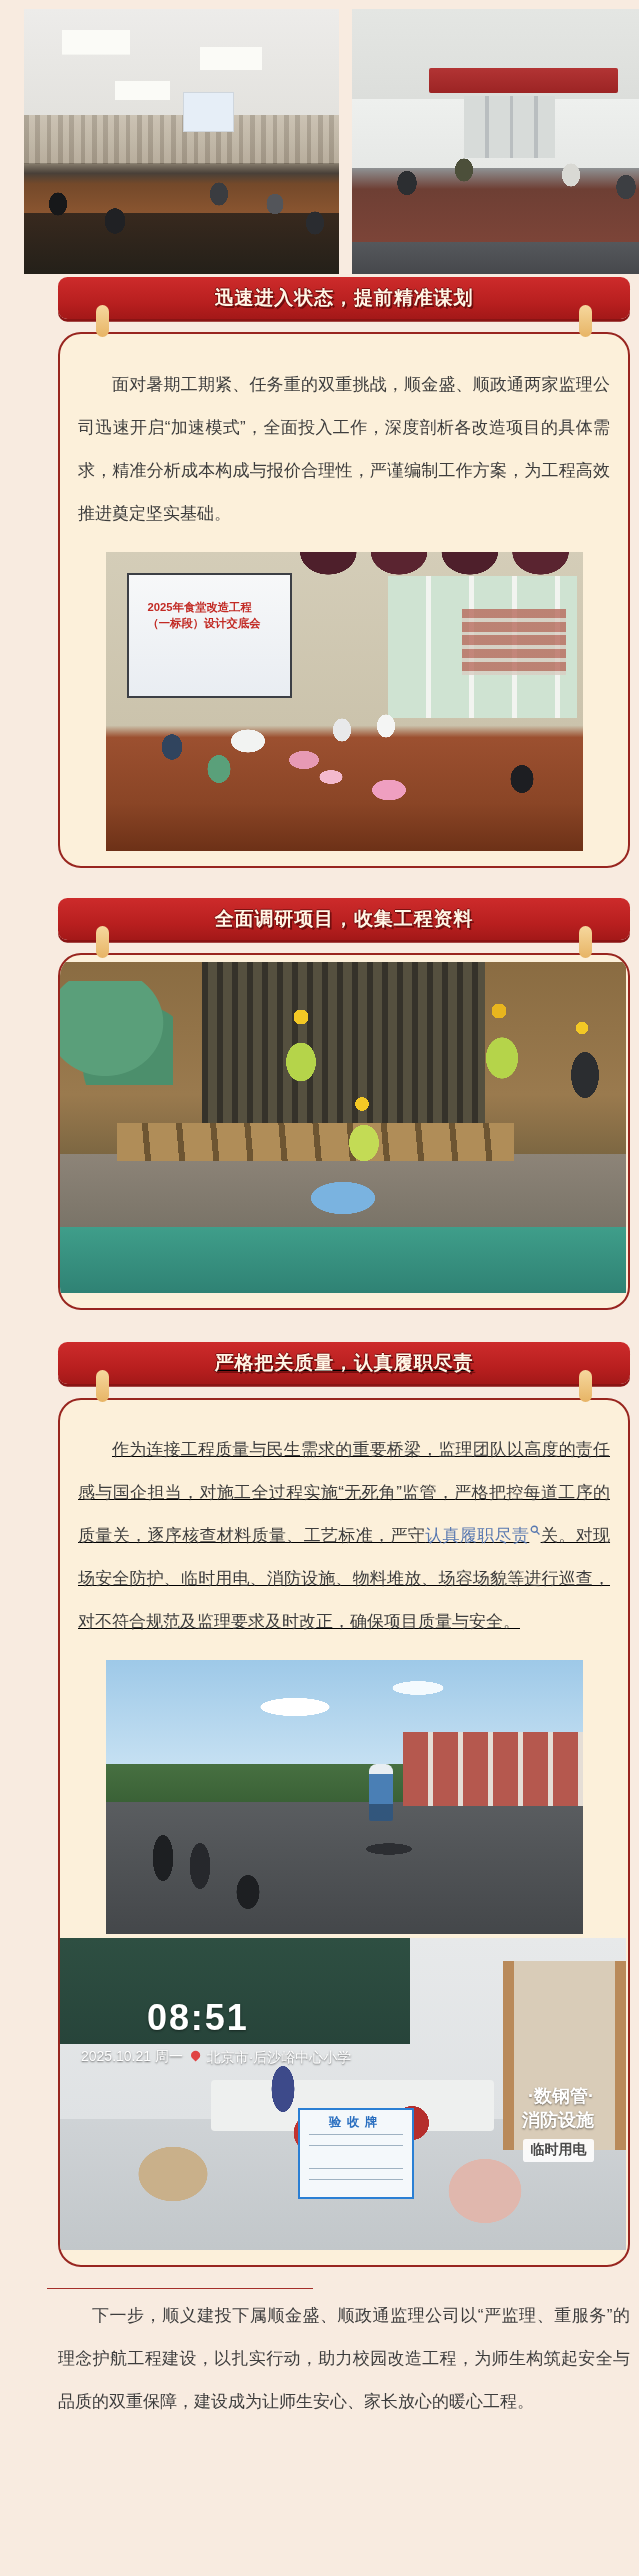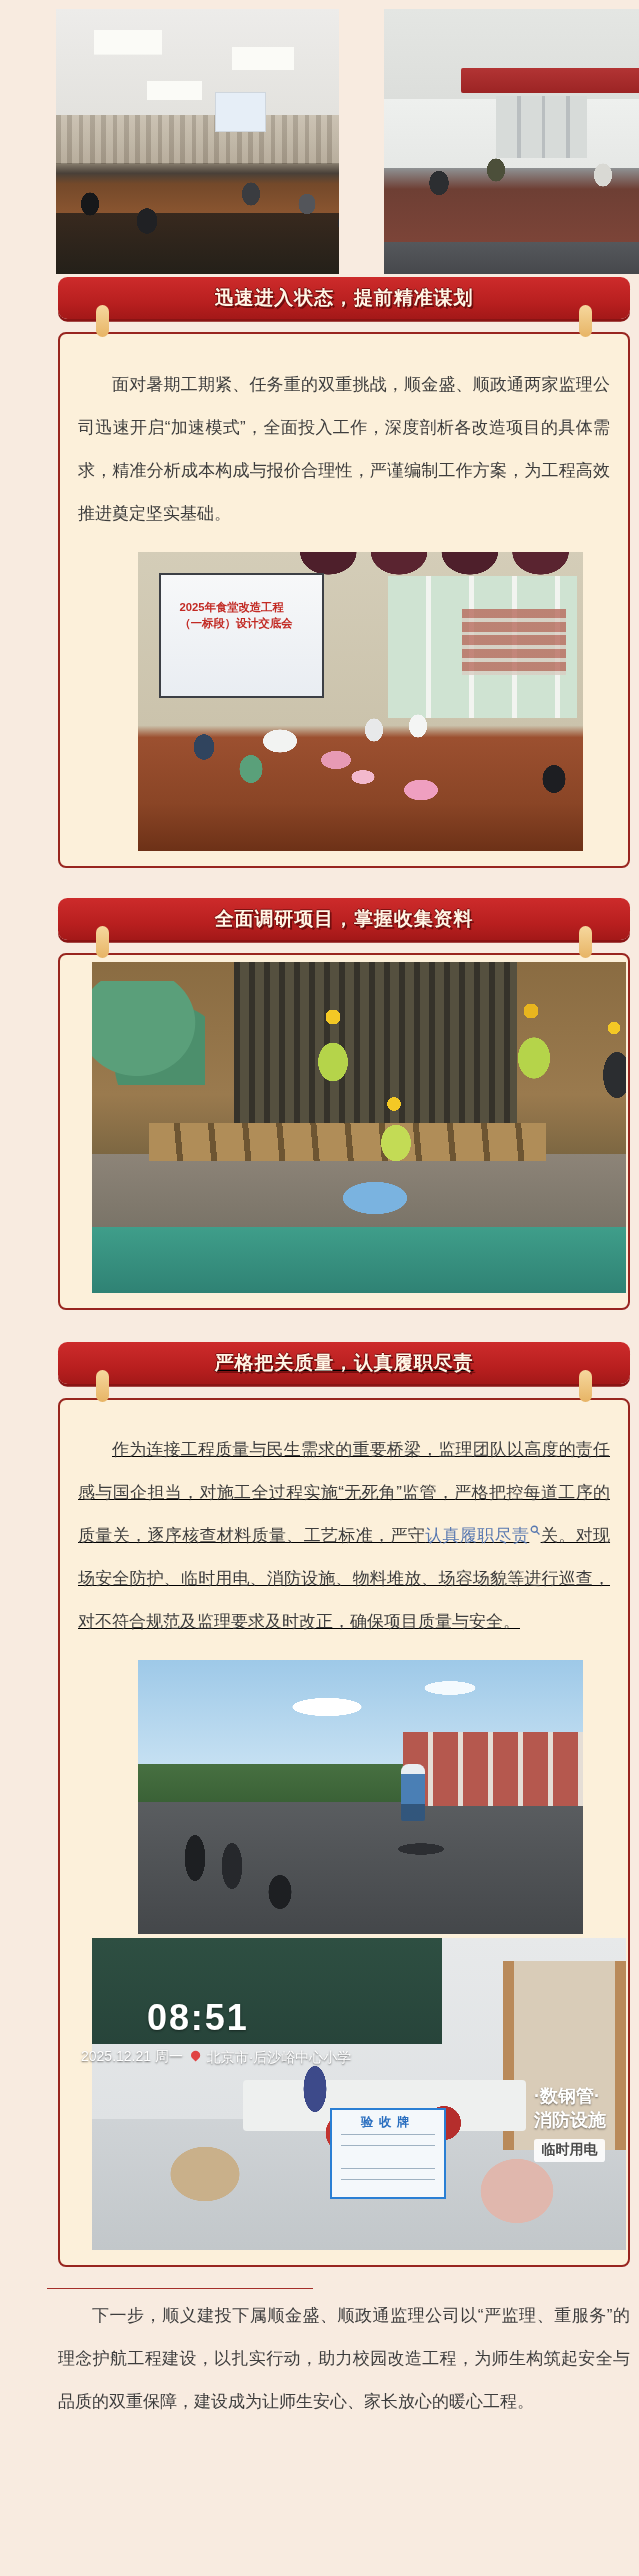--- a/index.html
+++ b/index.html
@@ -5,21 +5,21 @@
   html,body{margin:0;padding:0;}
   body{font-family:"Liberation Sans", sans-serif;}
   .page{width:640px;height:2576px;background:#f8ebe0;position:relative;overflow:hidden;padding-left:24px;}
 
   
   .top-photos{display:flex;gap:13.2px;padding-top:9.4px;height:265px;}
   .tp{position:relative;overflow:hidden;height:265px;}
   .tp-left{width:315px;}
   .tp-right{width:312px;}
   .ph{position:relative;overflow:hidden;}
-  .layer{position:absolute;margin-left:32px;}
+  .layer{position:absolute;}
 
   
   .phA-base{inset:0;background:linear-gradient(180deg,#edecea 0,#e3e2de 40%,#c9c0b0 40%,#b5aa98 58%,#8a8070 58%,#494038 62%,#74492a 66%,#8a5530 77%,#38291e 77%,#242019 100%);}
   .phA-lights{inset:0;background:
     linear-gradient(#fbfbf7,#fbfbf7) 38px 21px/68px 24.6px no-repeat,
     linear-gradient(#fbfbf7,#fbfbf7) 176px 38px/62px 23px no-repeat,
     linear-gradient(#fbfbf7,#fbfbf7) 91px 72px/55px 19px no-repeat;}
   .phA-curtain{left:0;top:106px;width:315px;height:49px;background:repeating-linear-gradient(90deg,rgba(60,50,40,.18) 0 4.7px,rgba(255,255,255,.05) 4.7px 11.3px);}
   .phA-screen{left:159px;top:83px;width:49px;height:38px;background:#e6eef7;border:1.9px solid #cfd6dd;}
   .phA-people{inset:0;background:
@@ -46,21 +46,21 @@
   .sec3{margin-top:32px;text-decoration:underline;}
   .banner{height:42px;border-radius:9.4px;display:flex;align-items:center;justify-content:center;
     background:linear-gradient(180deg,#cd2b2b 0,#b81f1f 62%,#a31818 100%);
     box-shadow:0 2.8px 0 #8a1414;position:relative;z-index:2;}
   .banner-text{font-size:19px;font-weight:bold;color:#fff6e6;letter-spacing:0.9px;
     text-shadow:0.9px 0 #7d1111,-0.9px 0 #7d1111,0 0.9px #7d1111,0 -0.9px #7d1111,1.9px 1.9px 0 #6d0e0e;}
   .pill{position:absolute;width:13.2px;height:32px;border-radius:6.6px;top:28px;z-index:3;
     background:linear-gradient(180deg,#f6d89e,#e7b465);}
   .pill-l{left:38px;}
   .pill-r{right:38px;}
-  .card{margin-top:13.2px;background:#fcf0da;border:2.8px solid #98251f;border-radius:8px;overflow:hidden;position:relative;z-index:1;}
+  .card{margin-top:13.2px;background:#fcf0da;border:2.8px solid #98251f;border-radius:23px;overflow:hidden;position:relative;z-index:1;}
   .para{font-size:17px;line-height:43px;color:#3d3d3d;text-indent:2em;text-align:justify;padding:11.3px 18px 0 18px;}
   .kwlink{color:#5878b0;text-decoration:none;}
   .maglens{vertical-align:5.7px;margin-left:0.9px;}
 
   .photo-center{width:477px;margin:5.7px auto 0 auto;}
   .photo-full{width:566px;margin:7.6px 0 0 0;}
   .card-padbtm{height:15px;}
 
   
   .phC{height:299px;}
@@ -130,21 +130,21 @@
     radial-gradient(ellipse 60px 53px at 425px 253px,#e0b7ad 60%,transparent 61%),
     radial-gradient(ellipse 19px 38px at 223px 151px,#3d4a8a 60%,transparent 61%);}
   .phF-sign{left:238px;top:170px;width:112px;height:87px;background:#f4f8fb;border:2.8px solid #2a7fd4;display:flex;flex-direction:column;align-items:center;}
   .phF-sign-title{font-size:12.3px;font-weight:bold;color:#2a6fc0;letter-spacing:5.7px;margin-top:3.8px;}
   .phF-sign-lines{width:94px;height:55px;margin-top:3.8px;background:repeating-linear-gradient(180deg,#9fb2c2 0 0.9px,transparent 0.9px 11.3px);}
   .phF-time{position:absolute;left:87px;top:59px;color:#ffffff;font-size:36px;font-weight:bold;text-shadow:0 0.9px 2.8px rgba(0,0,0,.45);letter-spacing:1.9px;}
   .phF-daterow{position:absolute;left:21px;top:110px;display:flex;align-items:flex-start;color:#ffffff;font-size:14px;text-shadow:0 0.9px 1.9px rgba(0,0,0,.55);}
   .phF-date{margin-right:7.6px;white-space:nowrap;}
   .phF-pin{width:8.5px;height:8.5px;border-radius:50% 50% 50% 0;transform:rotate(-45deg);background:#e04343;margin:2.8px 7.6px 0 0;flex:0 0 auto;}
   .phF-loc{width:180px;line-height:19px;}
-  .phF-wm{position:absolute;right:20px;top:146px;text-align:left;}
+  .phF-wm{position:absolute;right:32px;top:146px;text-align:right;}
   .phF-wm-line{color:#ffffff;font-size:18px;font-weight:bold;text-shadow:0 0.9px 1.9px rgba(0,0,0,.5);line-height:24.6px;}
   .phF-wm-badge{display:inline-block;margin-top:5.7px;background:rgba(255,255,255,.88);color:#4a4a4a;font-size:14px;font-weight:bold;padding:2.8px 7.6px;border-radius:2.8px;}
 
   
   .footer{width:602px;margin:0 auto;position:relative;}
   .half-line{width:266px;height:0;border-top:1.9px solid #a52f2a;margin:21px 0 0 3.8px;}
   .footer-para{width:572px;margin:5.7px auto 0 auto;font-size:17px;line-height:43px;color:#3d3d3d;text-indent:2em;text-align:justify;padding:0 0;}
   .star{position:absolute;right:-21px;top:2540px;width:45px;height:45px;background:#ecc666;
     clip-path:polygon(50% 0%,61% 35%,98% 35%,68% 57%,79% 91%,50% 70%,21% 91%,32% 57%,2% 35%,39% 35%);}
 </style>
@@ -187,21 +187,21 @@
         </div>
         <div class="layer phC-flowers" style="inset:0;"></div>
         <div class="layer phC-people" style="inset:0;"></div>
       </div>
       <div class="card-padbtm"></div>
     </div>
   </div>
 
   <div class="section sec2">
     <div class="banner">
-      <span class="banner-text">全面调研项目，掌握收集资料</span>
+      <span class="banner-text">全面调研项目，收集工程资料</span>
     </div>
     <div class="pill pill-l"></div>
     <div class="pill pill-r"></div>
     <div class="card">
       <div class="photo-full ph phD">
         <div class="layer phD-base"></div>
         <div class="layer phD-rebar"></div>
         <div class="layer phD-net"></div>
         <div class="layer phD-planks"></div>
         <div class="layer phD-people" style="inset:0;"></div>
@@ -233,21 +233,21 @@
         <div class="layer phF-board"></div>
         <div class="layer phF-door"></div>
         <div class="layer phF-table"></div>
         <div class="layer phF-people" style="inset:0;"></div>
         <div class="layer phF-sign">
           <div class="phF-sign-title">验收牌</div>
           <div class="phF-sign-lines"></div>
         </div>
         <div class="phF-time">08:51</div>
         <div class="phF-daterow">
-          <span class="phF-date">2025.12.21 周一</span>
+          <span class="phF-date">2025.10.21 周一</span>
           <span class="phF-pin"></span>
           <span class="phF-loc">北京市·后沙峪中心小学</span>
         </div>
         <div class="phF-wm">
           <div class="phF-wm-line">·数钢管·</div>
           <div class="phF-wm-line">消防设施</div>
           <div class="phF-wm-badge">临时用电</div>
         </div>
       </div>
       <div class="card-padbtm"></div>

